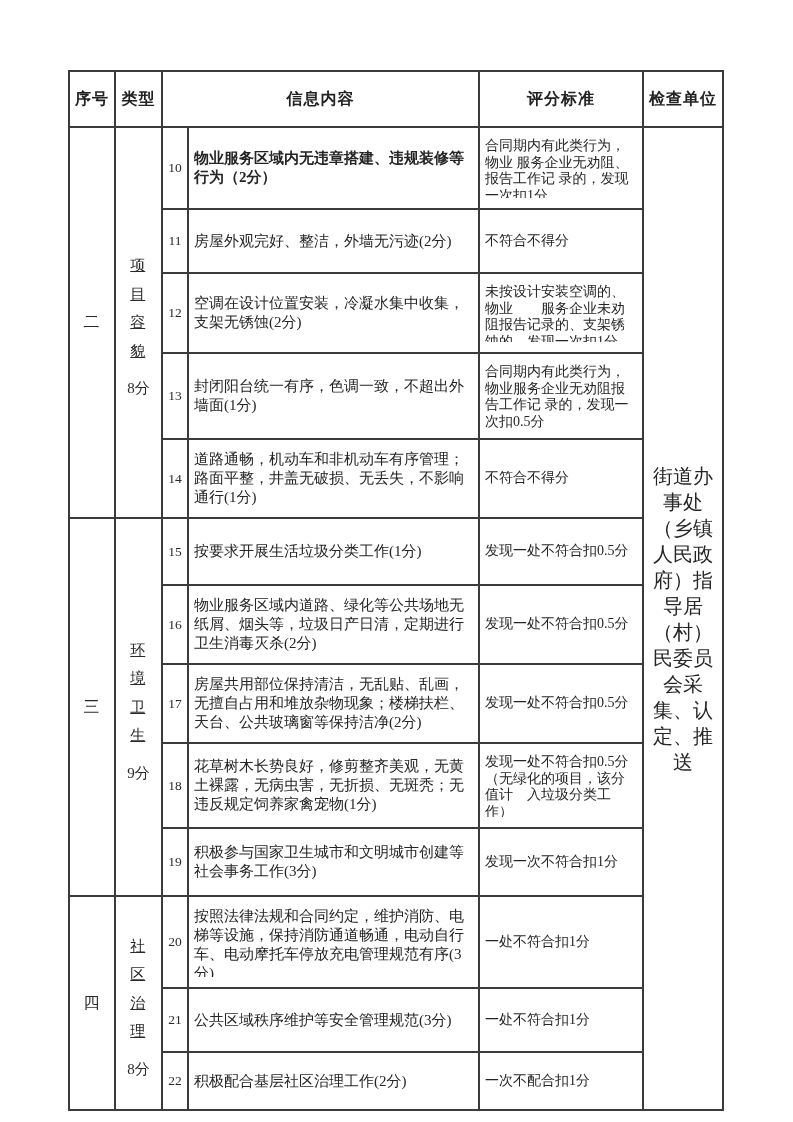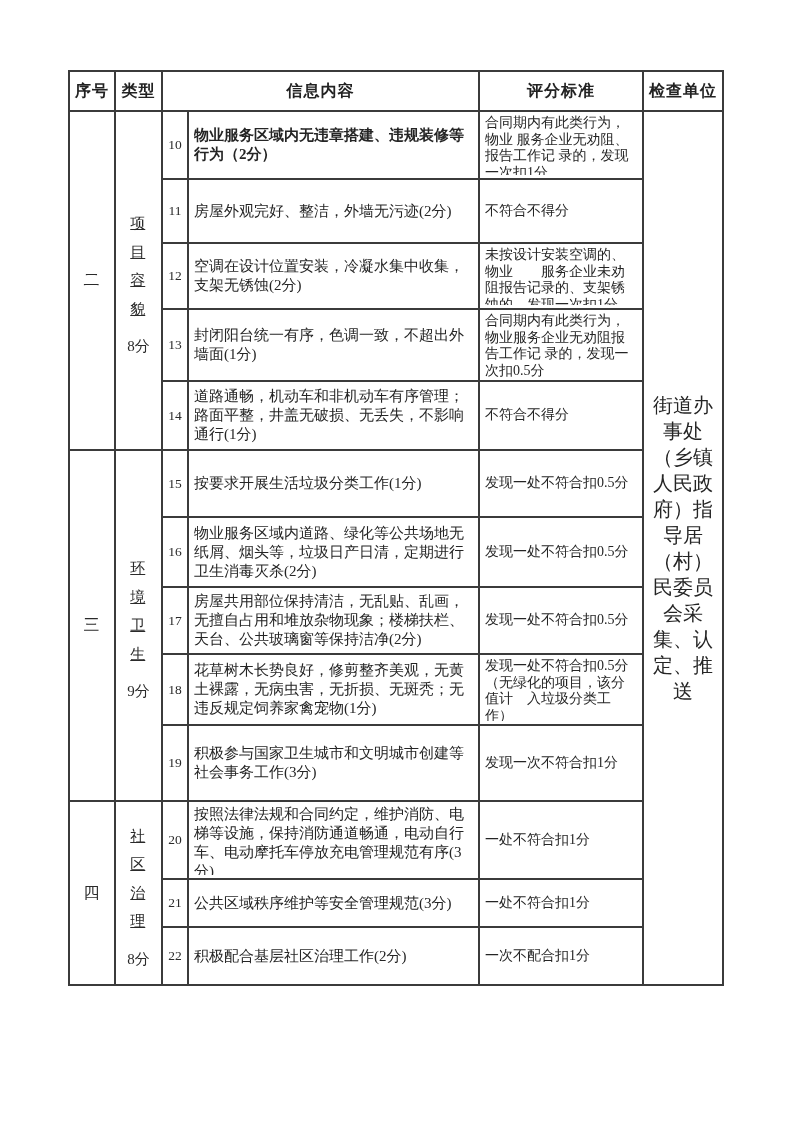--- a/index.html
+++ b/index.html
@@ -7,21 +7,21 @@
     width:793px;height:1122px;background:#ffffff;position:relative;
     font-family:"Liberation Serif","DejaVu Serif",serif;
     color:#1e1e1e;
   }
   .doc-table{
     position:absolute;left:68px;top:70px;width:654px;
     border-collapse:collapse;table-layout:fixed;
   }
   .doc-table th,.doc-table td{
     border:2px solid #3b3b3b;
-    padding:2px 5px;
+    padding:10px 5px;
     vertical-align:middle;
     overflow:hidden;
   }
   .doc-table th{
     font-size:16px;font-weight:bold;text-align:center;
     height:34px;letter-spacing:1px;color:#222;
   }
   td.serial-cell{
     text-align:center;font-size:16px;color:#2a2a2a;letter-spacing:1px;
   }
@@ -155,21 +155,21 @@
       </tr>
       <tr style="height: 71px;">
         <td class="num-cell">18</td>
         <td class="content-cell">
           <div class="cell-inner" style="max-height: 63px;">花草树木长势良好，修剪整齐美观，无黄土裸露，无病虫害，无折损、无斑秃；无违反规定饲养家禽宠物(1分)</div>
         </td>
         <td class="criteria-cell">
           <div class="cell-inner" style="max-height: 63px;">发现一处不符合扣0.5分（无绿化的项目，该分值计　入垃圾分类工作）</div>
         </td>
       </tr>
-      <tr style="height: 76px;">
+      <tr style="height: 68px;">
         <td class="num-cell">19</td>
         <td class="content-cell">
           <div class="cell-inner" style="max-height: 60px;">积极参与国家卫生城市和文明城市创建等社会事务工作(3分)</div>
         </td>
         <td class="criteria-cell">
           <div class="cell-inner" style="max-height: 60px;">发现一次不符合扣1分</div>
         </td>
       </tr>
       <tr style="height: 78px;">
         <td class="serial-cell" rowspan="3">四</td>
@@ -178,21 +178,21 @@
           <span class="type-score">8分</span>
         </td>
         <td class="num-cell">20</td>
         <td class="content-cell">
           <div class="cell-inner" style="max-height: 70px;">按照法律法规和合同约定，维护消防、电梯等设施，保持消防通道畅通，电动自行车、电动摩托车停放充电管理规范有序(3分)</div>
         </td>
         <td class="criteria-cell">
           <div class="cell-inner" style="max-height: 70px;">一处不符合扣1分</div>
         </td>
       </tr>
-      <tr style="height: 48px; border-radius: 16px;">
+      <tr style="height: 64px; border-radius: 16px;">
         <td class="num-cell">21</td>
         <td class="content-cell">
           <div class="cell-inner" style="max-height: 56px;">公共区域秩序维护等安全管理规范(3分)</div>
         </td>
         <td class="criteria-cell">
           <div class="cell-inner" style="max-height: 56px;">一处不符合扣1分</div>
         </td>
       </tr>
       <tr style="height: 58px;">
         <td class="num-cell">22</td>

